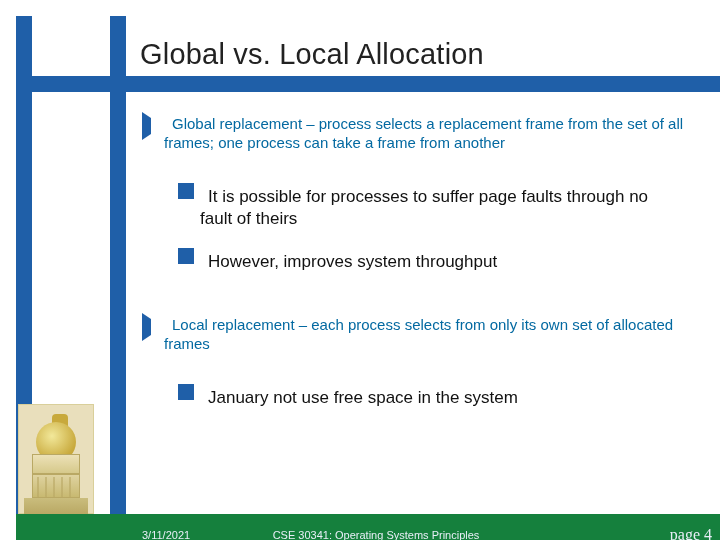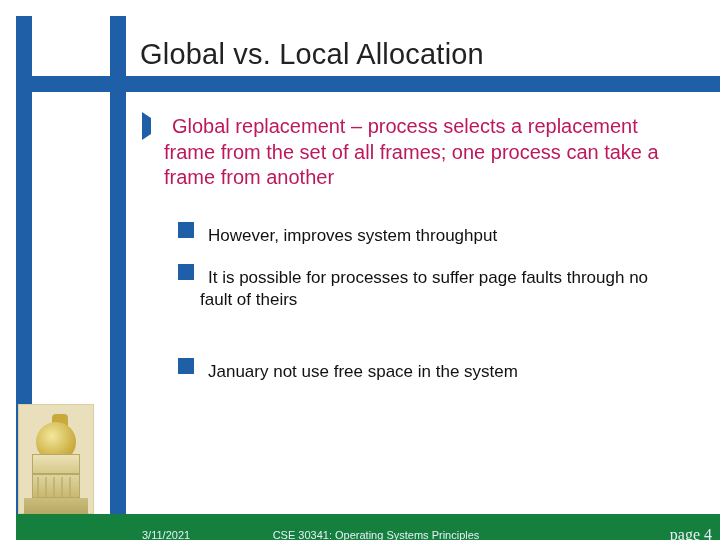--- a/index.html
+++ b/index.html
@@ -24,21 +24,21 @@
 
   
   .title-area { position: absolute; left: 108px; top: 8px; right: 16px; height: 60px; display: flex; align-items: center; }
   .title-text { font-size: 29px; color: #222; font-weight: 400; letter-spacing: .2px; }
   .header-rule { position: absolute; left: 14px; top: 60px; right: 0; height: 6px; background: #1f5fa8; }
   .header-rule-cap { position: absolute; left: 14px; top: 60px; width: 80px; height: 6px; background: #1f5fa8; }
   .vertical-rule { position: absolute; left: 94px; top: 0; width: 6px; height: 498px; background: #1f5fa8; }
 
   
   .content { position: absolute; left: 118px; top: 82px; right: 28px; }
-  .lvl1 { position: relative; padding-left: 22px; margin-bottom: 10px; font-size: 20px; line-height: 1.28; color: #be185d; }
+  .lvl1 { position: relative; padding-left: 22px; margin-bottom: 10px; font-size: 15px; line-height: 1.28; color: #0369a1; }
   .lvl1 .bullet1 { position: absolute; left: 0; top: 6px; width: 0; height: 0; border-top: 6px solid transparent; border-bottom: 6px solid transparent; border-left: 9px solid #1f5fa8; }
   .lvl2-wrap { margin: 6px 0 14px 28px; }
   .lvl2 { position: relative; padding-left: 22px; margin-bottom: 4px; font-size: 17px; line-height: 1.3; color: #111; }
   .lvl2 .bullet2 { position: absolute; left: 0; top: 5px; width: 11px; height: 11px; background: #1f5fa8; }
 
   
   .footer { position: absolute; left: 0; right: 0; bottom: 0; height: 42px; background: #15803d; color: #fff; display: flex; align-items: center; }
   .footer .date { position: absolute; left: 118px; font-size: 11px; color: #e8eef7; }
   .footer .course { position: absolute; left: 50%; transform: translateX(-50%); font-size: 11px; color: #e8eef7; }
   .footer .page { position: absolute; right: 16px; font-size: 16px; color: #e8eef7; font-family: Liberation Serif, serif; }
@@ -68,28 +68,32 @@
 
   <div class="content">
 
     <div class="lvl1">
       <span class="bullet1"></span>
       <span>Global replacement – process selects a replacement frame from the set of all frames; one process can take a frame from another</span>
     </div>
     <div class="lvl2-wrap">
       <div class="lvl2">
         <span class="bullet2"></span>
-        <span>However, improves system throughput</span>
+        <span>It is possible for processes to suffer page faults through no fault of theirs</span>
       </div>
       <div class="lvl2">
         <span class="bullet2"></span>
-        <span>It is possible for processes to suffer page faults through no fault of theirs</span>
+        <span>However, improves system throughput</span>
       </div>
     </div>
 
+    <div class="lvl1">
+      <span class="bullet1"></span>
+      <span>Local replacement – each process selects from only its own set of allocated frames</span>
+    </div>
     <div class="lvl2-wrap">
       <div class="lvl2">
         <span class="bullet2"></span>
         <span>January not use free space in the system</span>
       </div>
     </div>
 
   </div>
 
   <div class="footer">

